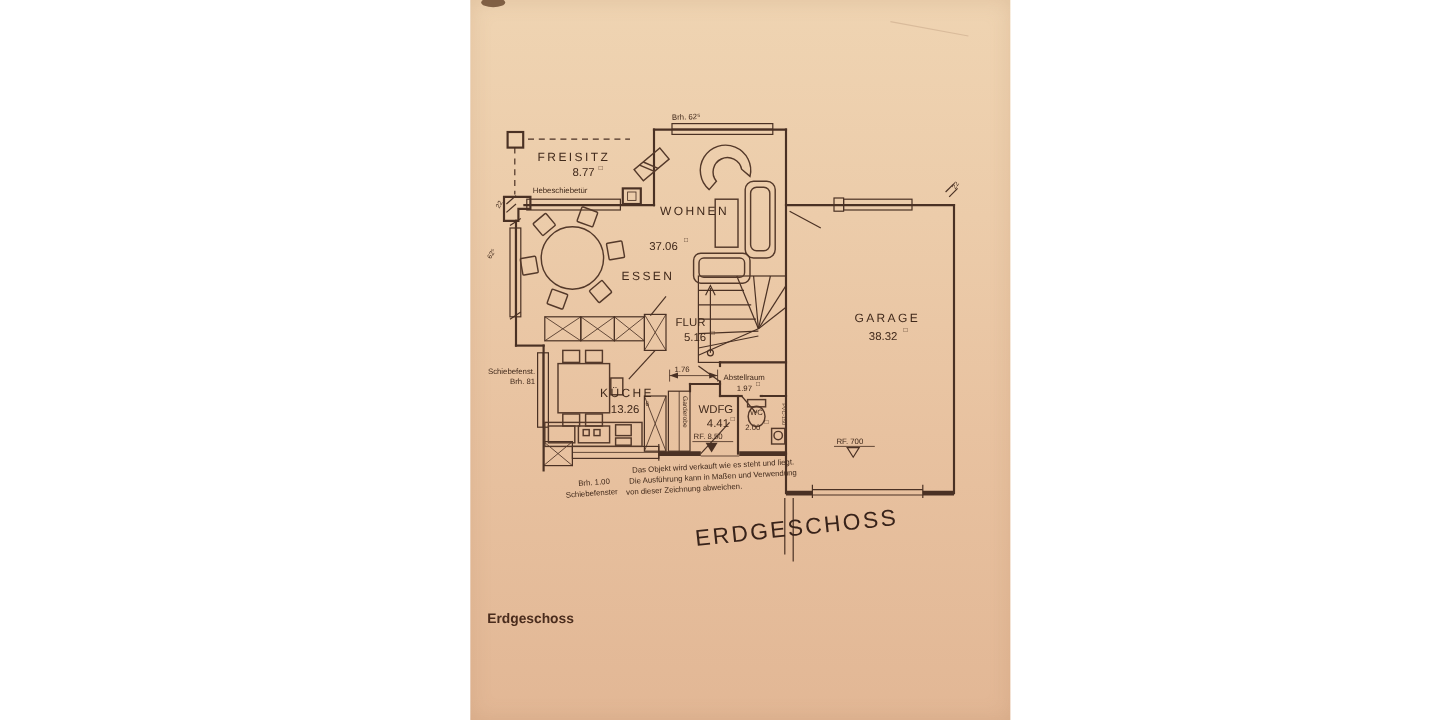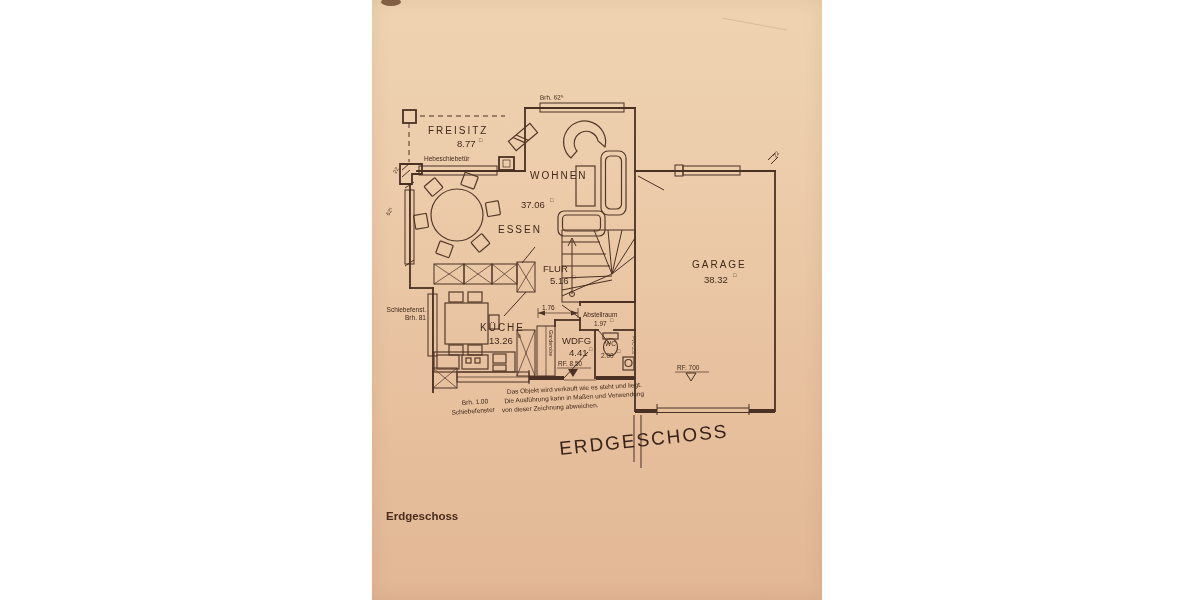--- a/index.html
+++ b/index.html
@@ -1,18 +1,18 @@
 <!DOCTYPE html>
 <html><head>
 <meta charset="utf-8">
 <style>
   html,body{margin:0;padding:0;background:#ffffff;}
   .stage{position:relative;width:1200px;height:600px;background:#ffffff;overflow:hidden;
          font-family:"Liberation Sans",sans-serif;}
-  .photo{position:absolute;left:372px;top:0;width:450px;height:600px;
+  .photo{position:absolute;left:392px;top:0;width:450px;height:600px;
          background:linear-gradient(180deg,#efd4b2 0%,#ecccaa 30%,#e8c2a0 60%,#e2b795 100%);
          box-shadow:inset 0 0 18px rgba(160,110,70,.18);}
   svg{position:absolute;left:0;top:0;}
   .ln{stroke:#4a3124;fill:none;stroke-width:1.8;stroke-linecap:square;}
   .thin{stroke:#4a3124;fill:none;stroke-width:1;}
   .hair{stroke:#4a3124;fill:none;stroke-width:.7;}
   .thick{stroke:#4a3124;fill:none;stroke-width:4;}
   .dash{stroke-dasharray:5 4;}
   .f{stroke:#54392a;fill:none;stroke-width:1.2;}
   .fill{fill:#4a3124;stroke:none;}

